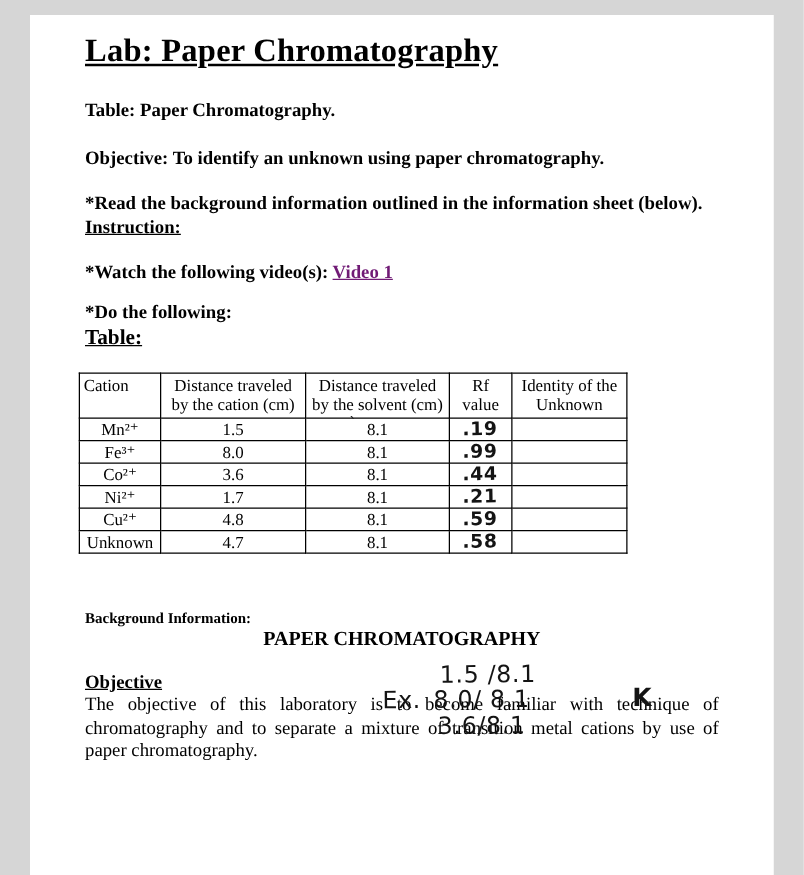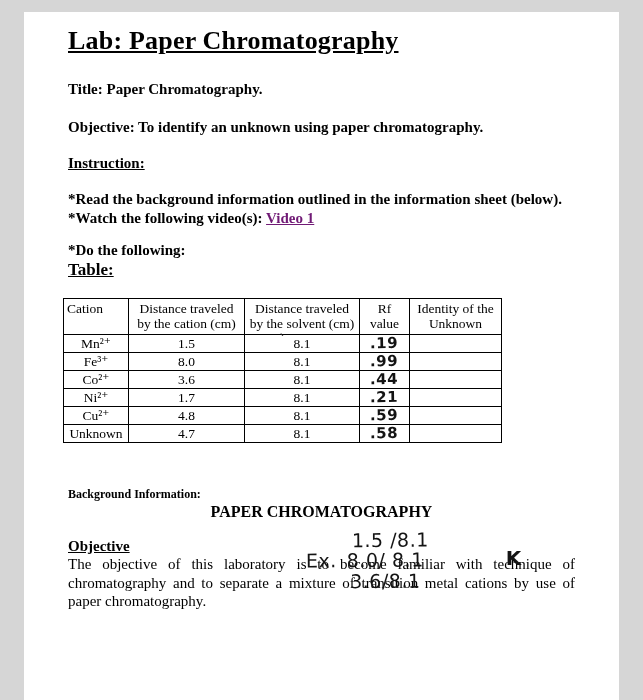--- a/index.html
+++ b/index.html
@@ -138,27 +138,27 @@
     font-weight: bold;
   }
 </style>
 </head>
 <body>
 
 <div class="page">
 
   <h1 class="doc-title">Lab: Paper Chromatography</h1>
 
-  <p class="line15 b title-line">Title: Paper Chromatography.</p>
+  <p class="line15 b title-line">Table: Paper Chromatography.</p>
 
   <p class="line15 b objective-line">Objective: To identify an unknown using paper chromatography.</p>
 
+  <p class="line15 b">*Read the background information outlined in the information sheet (below).</p>
+
   <p class="line15 b u instruction-h">Instruction:</p>
-
-  <p class="line15 b">*Read the background information outlined in the information sheet (below).</p>
   <p class="line15 b instr-watch"><span>*Watch the following video(s): </span><a class="video-link">Video 1</a></p>
 
   <p class="line15 b">*Do the following:</p>
 
   <p class="table-h">Table:</p>
 
   <table class="data-table">
     <thead>
       <tr>
         <th class="col-cation cation-h">Cation</th>

